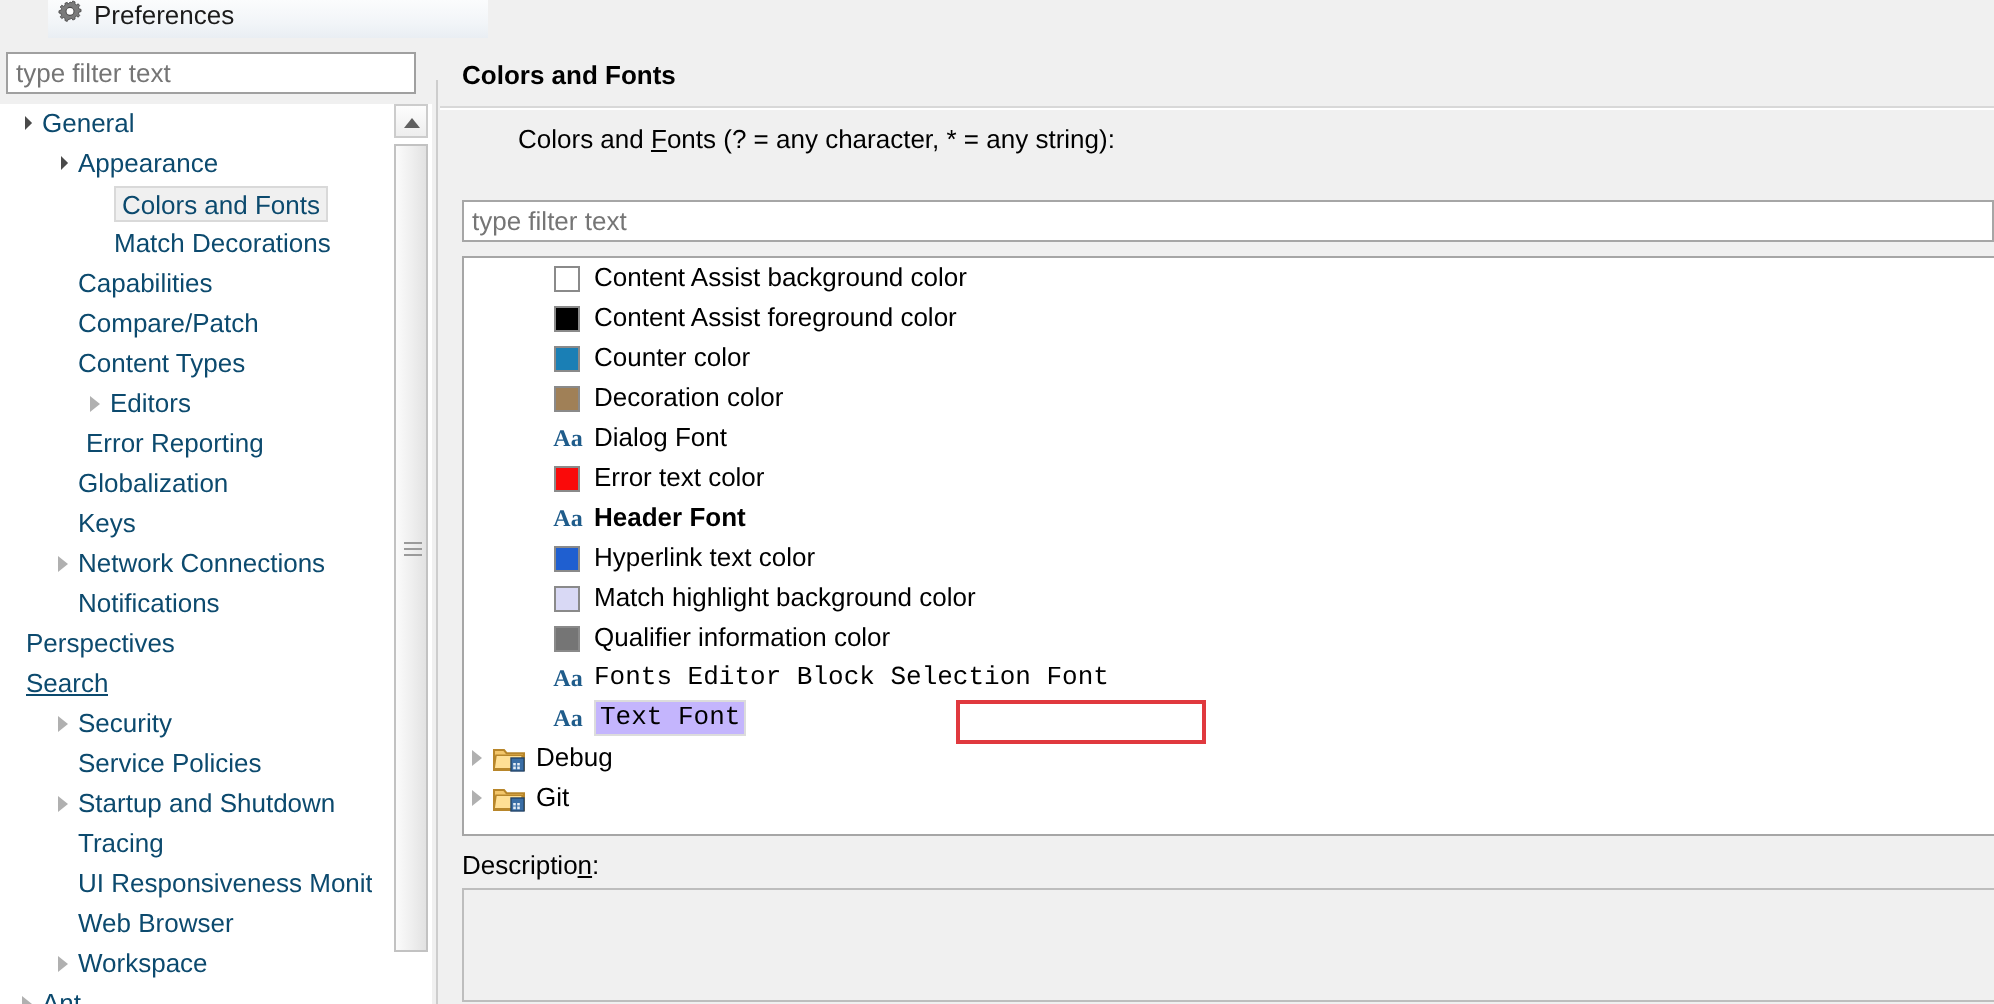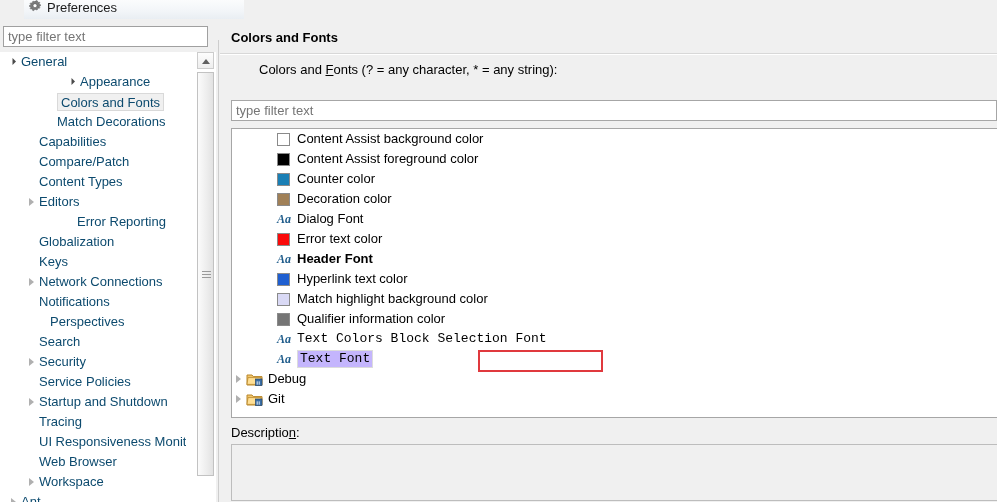--- a/index.html
+++ b/index.html
@@ -351,21 +351,20 @@
     margin-left: 31px;
     box-sizing: border-box;
     border: 1px solid #8a8a8a;
   }
   .cf-row .fonticon {
     width: 16px;
     flex: 0 0 auto;
     margin-right: 5px;
     margin-left: 30px;
     font-family: "Liberation Serif", serif;
-    font-style: italic;
     font-weight: bold;
     font-size: 12px;
     color: #1f5c8b;
     text-align: center;
     line-height: 20px;
   }
   .cf-row .foldericon {
     width: 17px;
     height: 15px;
     flex: 0 0 auto;
@@ -457,21 +456,21 @@
 
       <div class="left-pane">
         <input class="filter-box" type="text" placeholder="type filter text" style="">
 
         <div class="tree-wrap">
           <div class="tree-list" id="tree-list">
               <div class="tnode" style="padding-left: 8px;">
                 <span class="tw exp"></span>
                 <span class="tlabel">General</span>
               </div>
-              <div class="tnode" style="padding-left: 26px; margin-left: 41px;">
+              <div class="tnode" style="padding-left: 26px;">
                 <span class="tw exp"></span>
                 <span class="tlabel">Appearance</span>
               </div>
               <div class="tnode selected" style="padding-left: 44px;">
                 <span class="tw"></span>
                 <span class="tlabel">Colors and Fonts</span>
               </div>
               <div class="tnode" style="padding-left: 44px;">
                 <span class="tw"></span>
                 <span class="tlabel">Match Decorations</span>
@@ -481,49 +480,49 @@
                 <span class="tlabel">Capabilities</span>
               </div>
               <div class="tnode" style="padding-left: 26px;">
                 <span class="tw"></span>
                 <span class="tlabel">Compare/Patch</span>
               </div>
               <div class="tnode" style="padding-left: 26px;">
                 <span class="tw"></span>
                 <span class="tlabel">Content Types</span>
               </div>
-              <div class="tnode" style="padding-left: 26px; text-align: center;">
+              <div class="tnode" style="padding-left: 42px; text-align: center;">
                 <span class="tw col"></span>
                 <span class="tlabel">Editors</span>
               </div>
-              <div class="tnode" style="padding-left: 20px; gap: 44px;">
+              <div class="tnode" style="padding-left: 30px;">
                 <span class="tw"></span>
                 <span class="tlabel">Error Reporting</span>
               </div>
               <div class="tnode" style="padding-left: 26px; text-align: right;">
                 <span class="tw"></span>
                 <span class="tlabel">Globalization</span>
               </div>
               <div class="tnode" style="padding-left: 26px;">
                 <span class="tw"></span>
                 <span class="tlabel">Keys</span>
               </div>
               <div class="tnode" style="padding-left: 26px;">
                 <span class="tw col"></span>
                 <span class="tlabel">Network Connections</span>
               </div>
               <div class="tnode" style="padding-left: 26px;">
                 <span class="tw"></span>
                 <span class="tlabel">Notifications</span>
               </div>
-              <div class="tnode" style="padding-left: 26px; gap: 11px;">
+              <div class="tnode" style="">
                 <span class="tw"></span>
                 <span class="tlabel">Perspectives</span>
               </div>
-              <div class="tnode" style="padding-left: 26px;">
+              <div class="tnode" style=" text-decoration: underline;">
                 <span class="tw"></span>
                 <span class="tlabel">Search</span>
               </div>
               <div class="tnode" style="padding-left: 26px;">
                 <span class="tw col"></span>
                 <span class="tlabel">Security</span>
               </div>
               <div class="tnode" style="padding-left: 26px;">
                 <span class="tw"></span>
                 <span class="tlabel">Service Policies</span>
@@ -618,21 +617,21 @@
               <div class="cf-row">
                 <span class="swatch" style="background: rgb(217, 217, 245);"></span>
                 <span class="cf-label">Match highlight background color</span>
               </div>
               <div class="cf-row">
                 <span class="swatch" style="background: rgb(117, 117, 117);"></span>
                 <span class="cf-label">Qualifier information color</span>
               </div>
               <div class="cf-row">
                 <span class="fonticon" style="color: rgb(31, 92, 139);">Aa</span>
-                <span class="cf-label mono">Text Colors Block Selection Font</span>
+                <span class="cf-label mono">Fonts Editor Block Selection Font</span>
               </div>
               <div class="cf-row selected">
                 <span class="fonticon" style="color: rgb(31, 92, 139);">Aa</span>
                 <span class="cf-label mono">Text Font</span>
               </div>
             </div>
           <div id="cf-cats">
               <div class="cf-row">
                 <span class="arrow col"></span>
                 <span class="foldericon"><svg width="17" height="15" viewBox="0 0 17 15">

